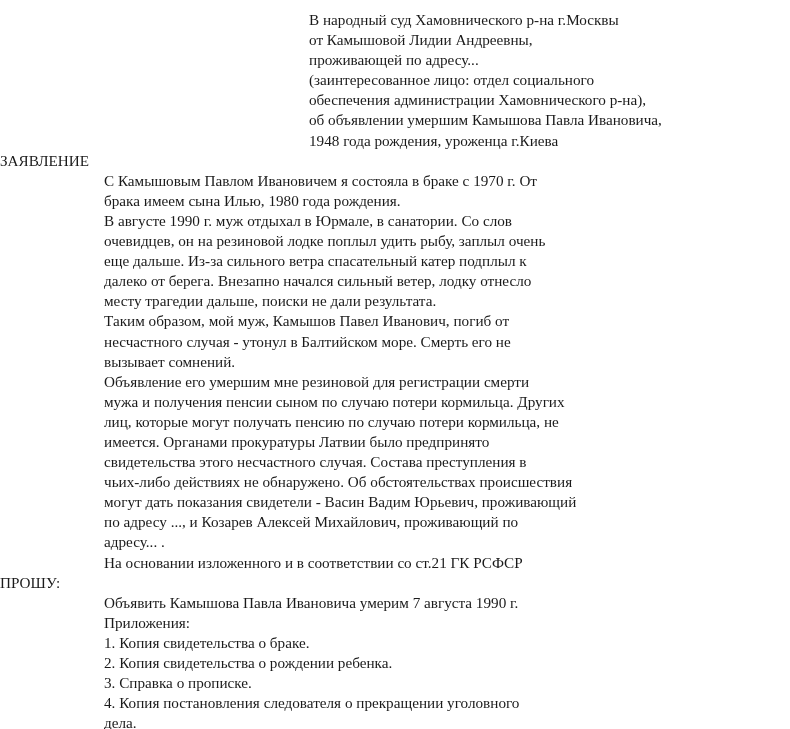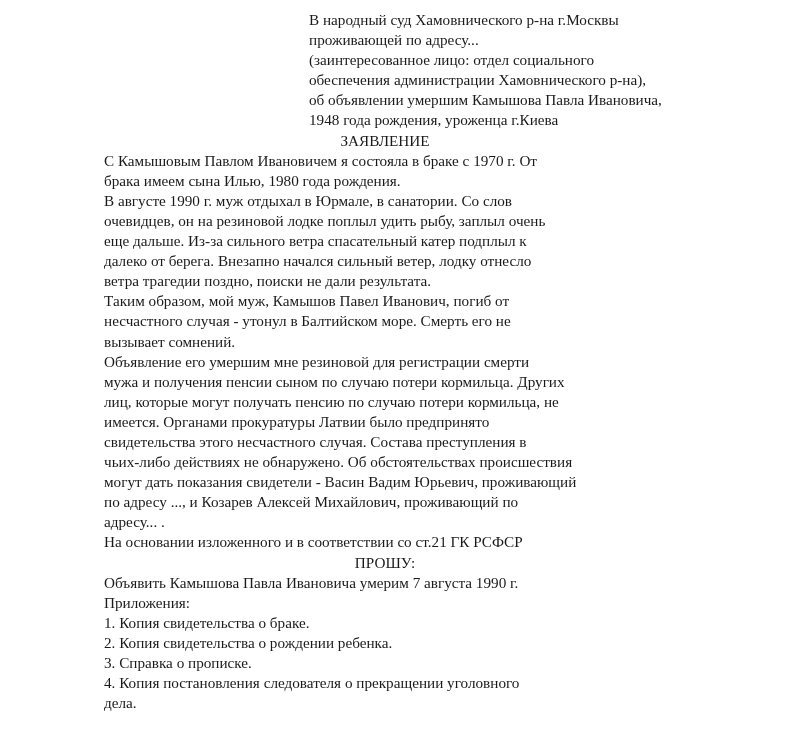--- a/index.html
+++ b/index.html
@@ -29,21 +29,21 @@
   }
   
   .addressee {
     margin-left: 309px;
     margin-right: 10px;
   }
   .addressee .line {
     white-space: nowrap;
   }
   .centered-title {
-    text-align: center;
+    text-align: left;
     padding-right: 8px;
     white-space: nowrap;
   }
   .body-block {
     margin-left: 104px;
     margin-right: 160px;
   }
   .body-block .line {
     white-space: nowrap;
   }
@@ -54,20 +54,21 @@
     white-space: nowrap;
   }
 </style>
 </head>
 <body>
 
 <div class="page">
 
   <div class="doc-text addressee">
     <div class="line">В народный суд Хамовнического р-на г.Москвы</div>
+    <div class="line">от Камышовой Лидии Андреевны,</div>
     <div class="line">проживающей по адресу...</div>
     <div class="line">(заинтересованное лицо: отдел социального</div>
     <div class="line">обеспечения администрации Хамовнического р-на),</div>
     <div class="line">об объявлении умершим Камышова Павла Ивановича,</div>
     <div class="line">1948 года рождения, уроженца г.Киева</div>
   </div>
 
   <div class="doc-text centered-title">ЗАЯВЛЕНИЕ</div>
 
   <div class="doc-text body-block">
@@ -75,21 +76,21 @@
     <div class="para">
       <div class="line">С Камышовым Павлом Ивановичем я состояла в браке с 1970 г. От</div>
       <div class="line">брака имеем сына Илью, 1980 года рождения.</div>
     </div>
 
     <div class="para">
       <div class="line">В августе 1990 г. муж отдыхал в Юрмале, в санатории. Со слов</div>
       <div class="line">очевидцев, он на резиновой лодке поплыл удить рыбу, заплыл очень</div>
       <div class="line">еще дальше. Из-за сильного ветра спасательный катер подплыл к</div>
       <div class="line">далеко от берега. Внезапно начался сильный ветер, лодку отнесло</div>
-      <div class="line">ветра трагедии поздно, поиски не дали результата.</div>
+      <div class="line">месту трагедии дальше, поиски не дали результата.</div>
     </div>
 
     <div class="para">
       <div class="line">Таким образом, мой муж, Камышов Павел Иванович, погиб от</div>
       <div class="line">несчастного случая - утонул в Балтийском море. Смерть его не</div>
       <div class="line">вызывает сомнений.</div>
     </div>
 
     <div class="para">
       <div class="line">Объявление его умершим мне резиновой для регистрации смерти</div>

